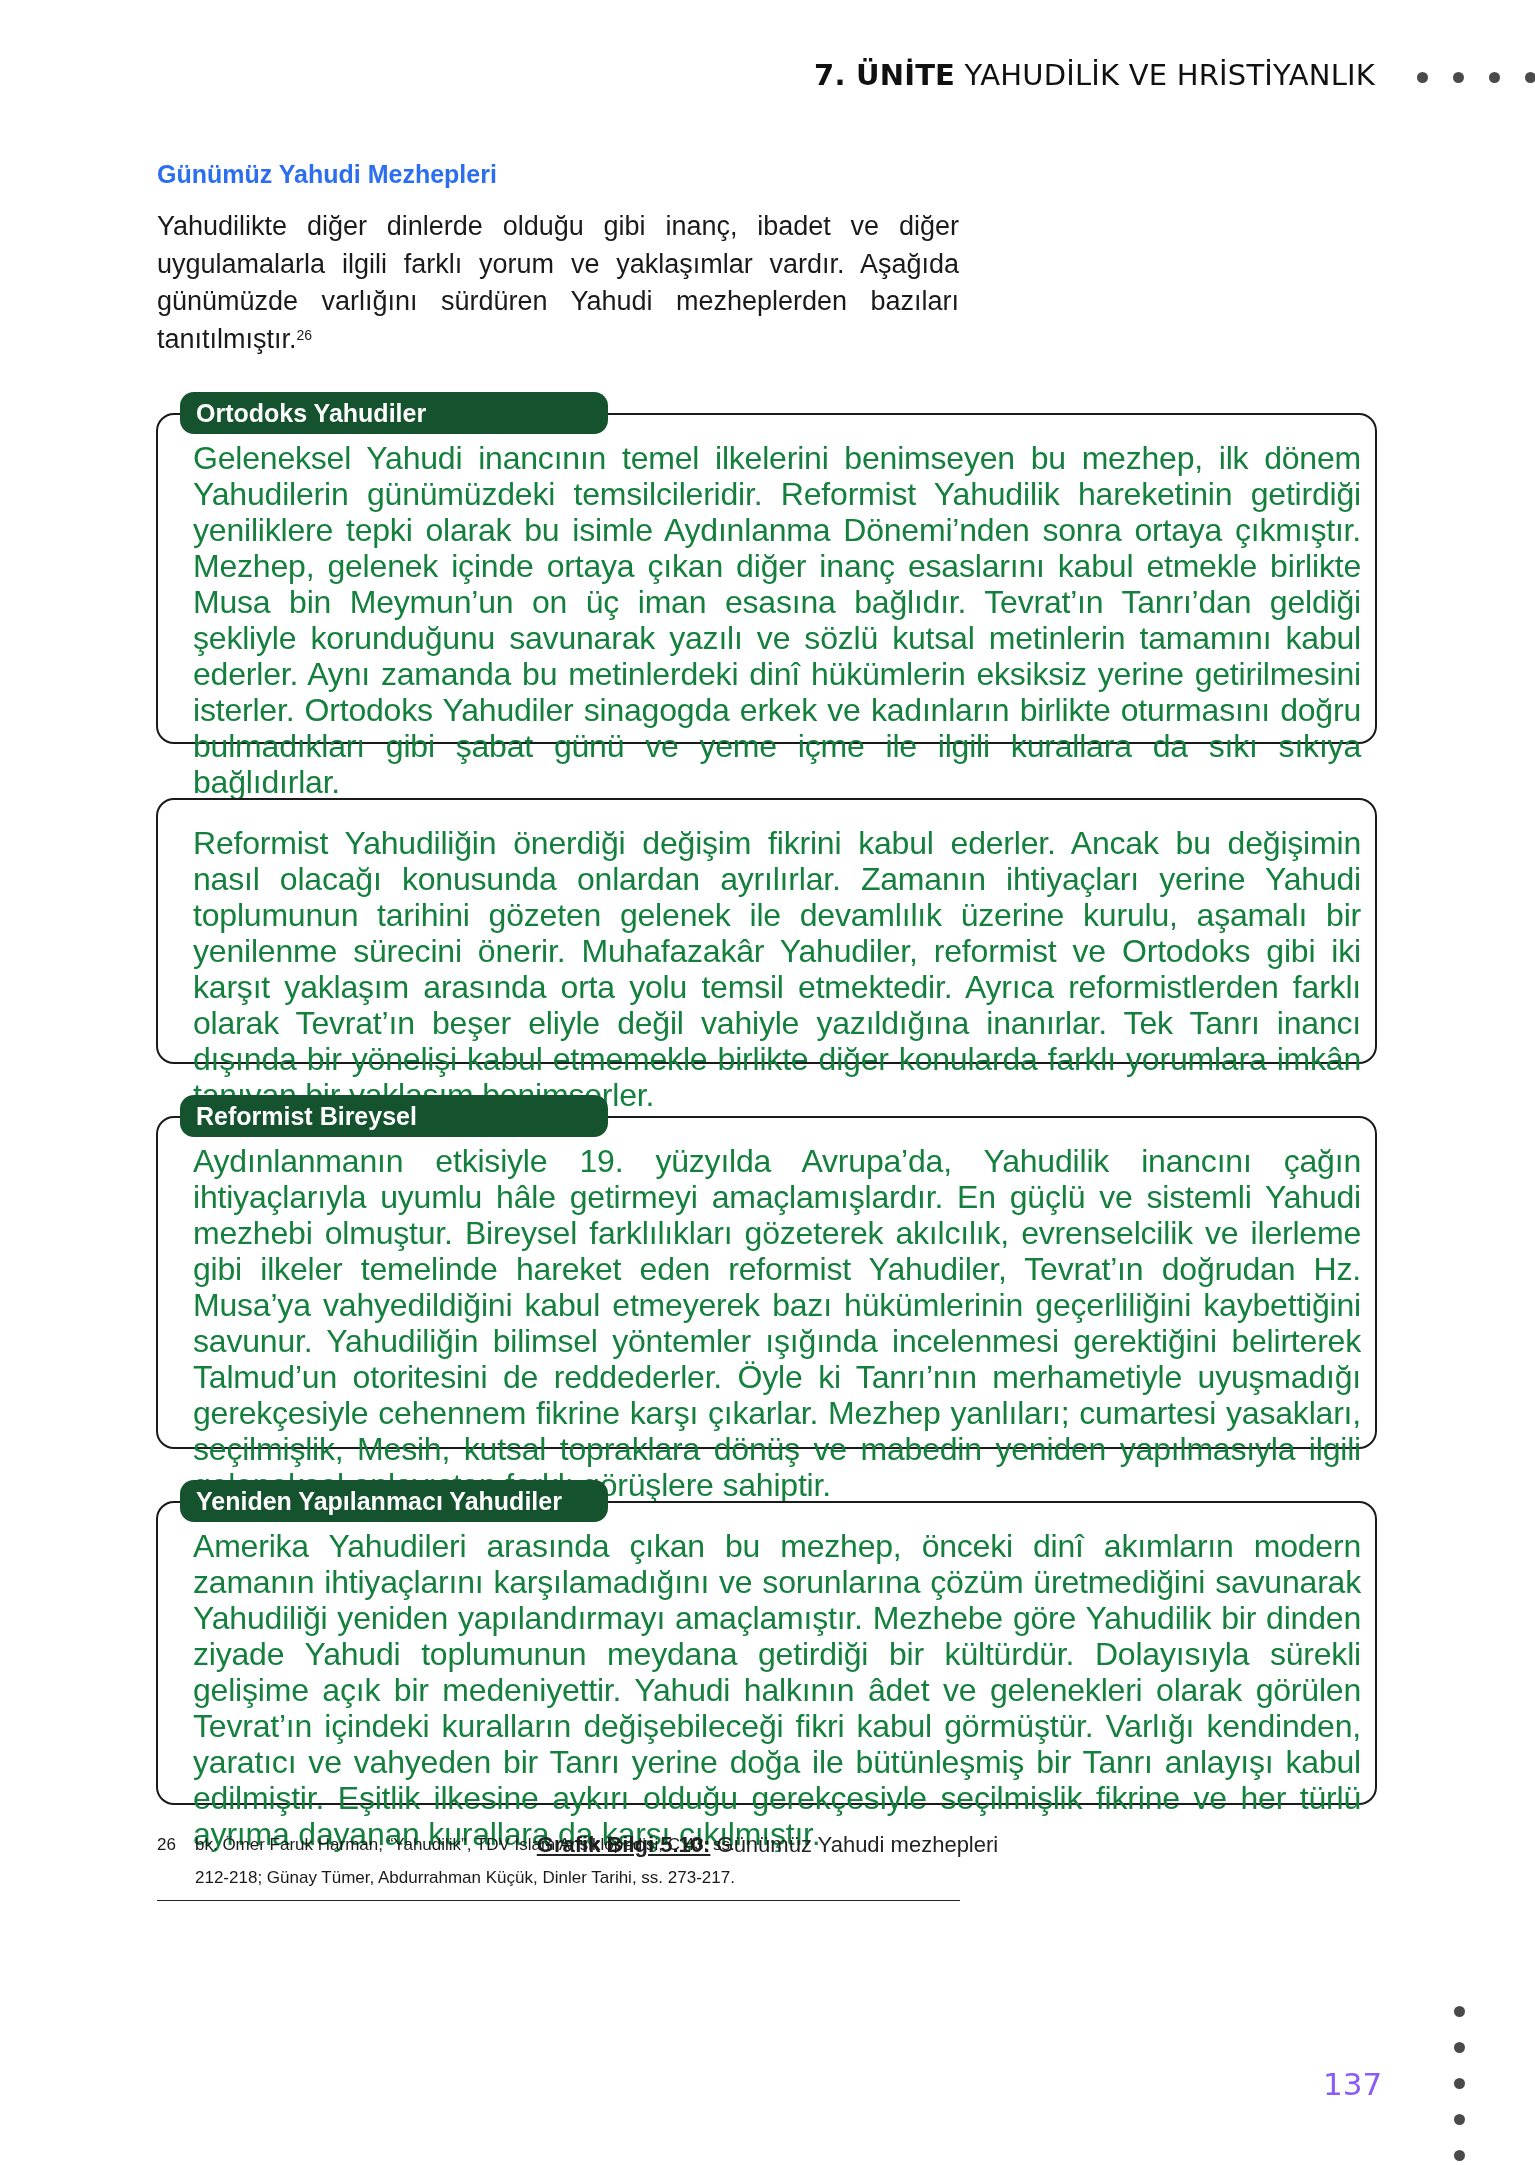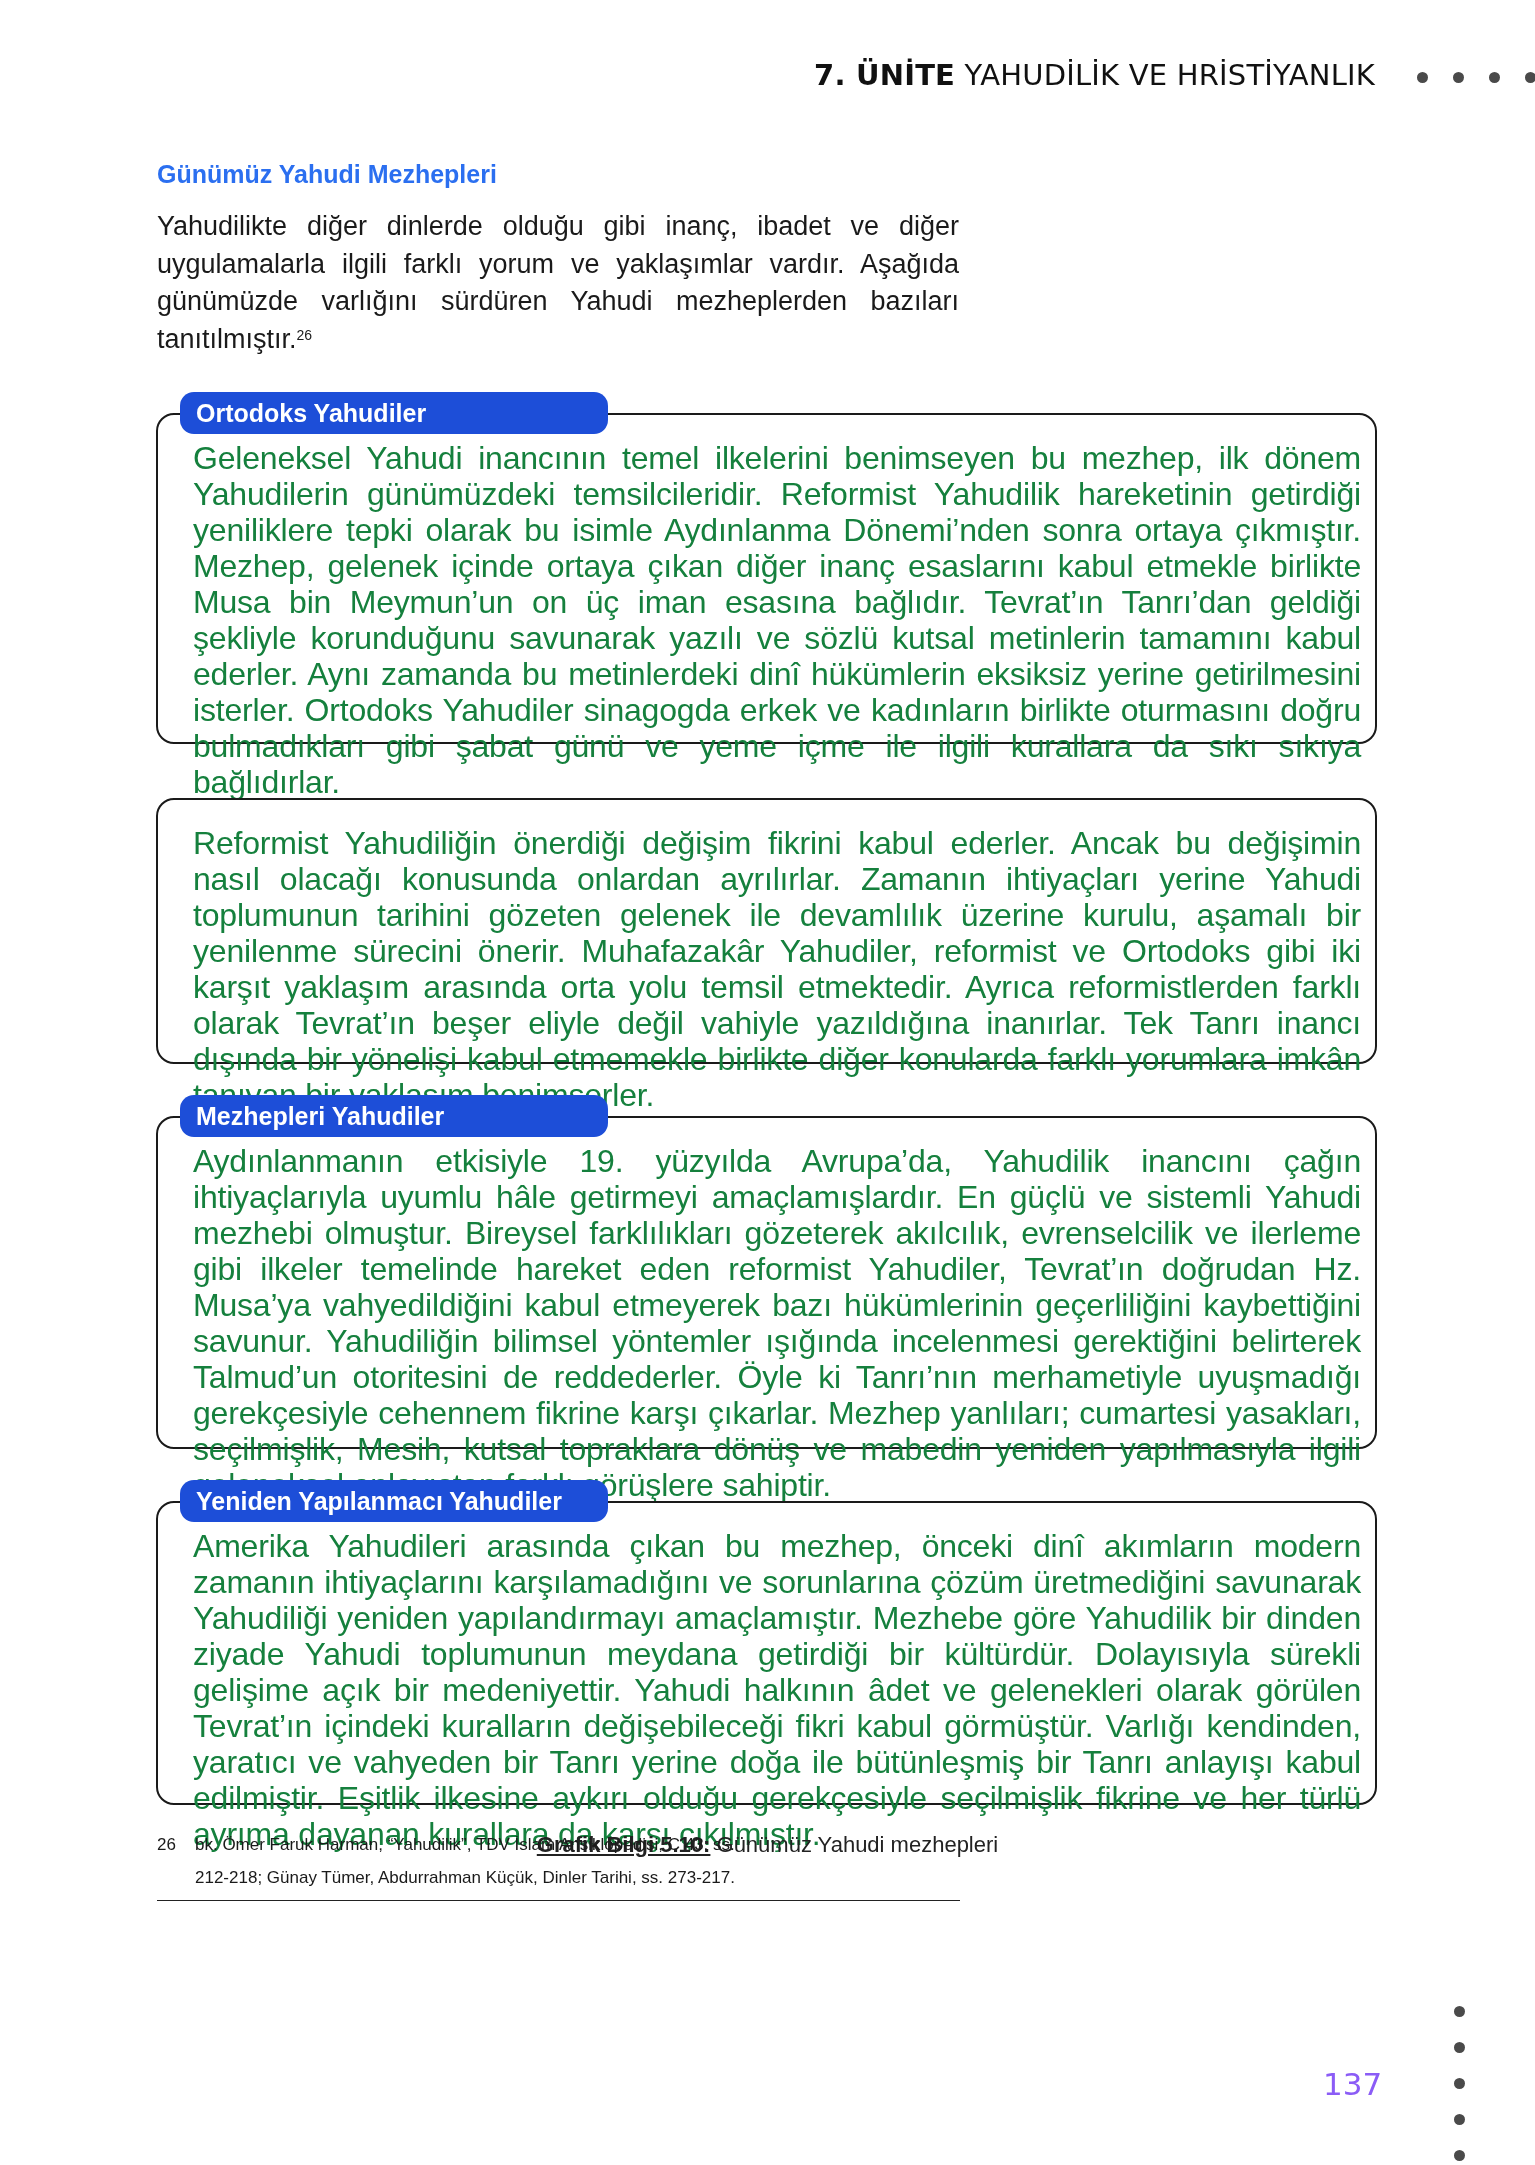--- a/index.html
+++ b/index.html
@@ -13,21 +13,21 @@
   .dot { width:11px; height:11px; border-radius:50%; background:#4a4a4a; display:block; }
   .dots-v { position:absolute; left:1454px; top:2006px; display:flex; flex-direction:column; gap:25px; }
   .section-title { position:absolute; left:157px; top:160px; font-size:25px; font-weight:bold;
                    color:#2b6ff0; }
   .intro { position:absolute; left:157px; top:208px; width:802px; font-size:27px; line-height:37.5px;
            text-align:justify; color:#1a1a1a; }
   .intro sup { font-size:14px; vertical-align:top; position:relative; top:-4px; }
   .card { position:absolute; left:156px; width:1221px; }
   .card .box { position:absolute; left:0; right:0; border:2px solid #1a1a1a; border-radius:18px;
                background:#fff; }
-  .card .tab { position:absolute; left:24px; width:428px; height:42px; background:#1d4ed8;
+  .card .tab { position:absolute; left:24px; width:428px; height:42px; background:#14532d;
                border-radius:14px; z-index:2; }
   .card .tab span { position:absolute; left:16px; top:7px; color:#ffffff; font-weight:bold;
                     font-size:25px; white-space:nowrap; }
   .card .body { position:absolute; left:37px; right:16px; font-size:32px; line-height:36px;
                 text-align:justify; color:#15803d; letter-spacing:-0.2px; }
   .caption { position:absolute; left:0; width:1535px; top:1832px; text-align:center; font-size:22px;
              color:#222; }
   .caption b { font-weight:bold;text-decoration:underline; }
   .fn-rule { position:absolute; left:157px; top:1900px; width:803px; height:0; border-top:1.5px solid #222; }
   .footnote { position:absolute; left:157px; top:1828px; width:820px; font-size:17px; line-height:33px; color:#1a1a1a; }
@@ -61,21 +61,21 @@
   <div class="body" style="top:48px;">Geleneksel Yahudi inancının temel ilkelerini benimseyen bu mezhep, ilk dönem Yahudilerin günümüzdeki temsilcileridir. Reformist Yahudilik hareketinin getirdiği yeniliklere tepki olarak bu isimle Aydınlanma Dönemi’nden sonra ortaya çıkmıştır. Mezhep, gelenek içinde ortaya çıkan diğer inanç esaslarını kabul etmekle birlikte Musa bin Meymun’un on üç iman esasına bağlıdır. Tevrat’ın Tanrı’dan geldiği şekliyle korunduğunu savunarak yazılı ve sözlü kutsal metinlerin tamamını kabul ederler. Aynı zamanda bu metinlerdeki dinî hükümlerin eksiksiz yerine getirilmesini isterler. Ortodoks Yahudiler sinagogda erkek ve kadınların birlikte oturmasını doğru bulmadıkları gibi şabat günü ve yeme içme ile ilgili kurallara da sıkı sıkıya bağlıdırlar.</div>
 </div>
 
 <div class="card" style="top:777px;height:287px;">
   <div class="box" style="top:21px;bottom:0;"></div>
   <div class="body" style="top:48px;">Reformist Yahudiliğin önerdiği değişim fikrini kabul ederler. Ancak bu değişimin nasıl olacağı konusunda onlardan ayrılırlar. Zamanın ihtiyaçları yerine Yahudi toplumunun tarihini gözeten gelenek ile devamlılık üzerine kurulu, aşamalı bir yenilenme sürecini önerir. Muhafazakâr Yahudiler, reformist ve Ortodoks gibi iki karşıt yaklaşım arasında orta yolu temsil etmektedir. Ayrıca reformistlerden farklı olarak Tevrat’ın beşer eliyle değil vahiyle yazıldığına inanırlar. Tek Tanrı inancı dışında bir yönelişi kabul etmemekle birlikte diğer konularda farklı yorumlara imkân tanıyan bir yaklaşım benimserler.</div>
 </div>
 
 <div class="card" style="top:1095px;height:354px;">
   <div class="tab" style="top:0;">
-      <span>Mezhepleri Yahudiler</span>
+      <span>Reformist Bireysel</span>
     </div>
   <div class="box" style="top:21px;bottom:0;"></div>
   <div class="body" style="top:48px;">Aydınlanmanın etkisiyle 19. yüzyılda Avrupa’da, Yahudilik inancını çağın ihtiyaçlarıyla uyumlu hâle getirmeyi amaçlamışlardır. En güçlü ve sistemli Yahudi mezhebi olmuştur. Bireysel farklılıkları gözeterek akılcılık, evrenselcilik ve ilerleme gibi ilkeler temelinde hareket eden reformist Yahudiler, Tevrat’ın doğrudan Hz. Musa’ya vahyedildiğini kabul etmeyerek bazı hükümlerinin geçerliliğini kaybettiğini savunur. Yahudiliğin bilimsel yöntemler ışığında incelenmesi gerektiğini belirterek Talmud’un otoritesini de reddederler. Öyle ki Tanrı’nın merhametiyle uyuşmadığı gerekçesiyle cehennem fikrine karşı çıkarlar. Mezhep yanlıları; cumartesi yasakları, seçilmişlik, Mesih, kutsal topraklara dönüş ve mabedin yeniden yapılmasıyla ilgili geleneksel anlayıştan farklı görüşlere sahiptir.</div>
 </div>
 
 <div class="card" style="top:1480px;height:325px;">
   <div class="tab" style="top:0;">
       <span>Yeniden Yapılanmacı Yahudiler</span>
     </div>
   <div class="box" style="top:21px;bottom:0;"></div>

